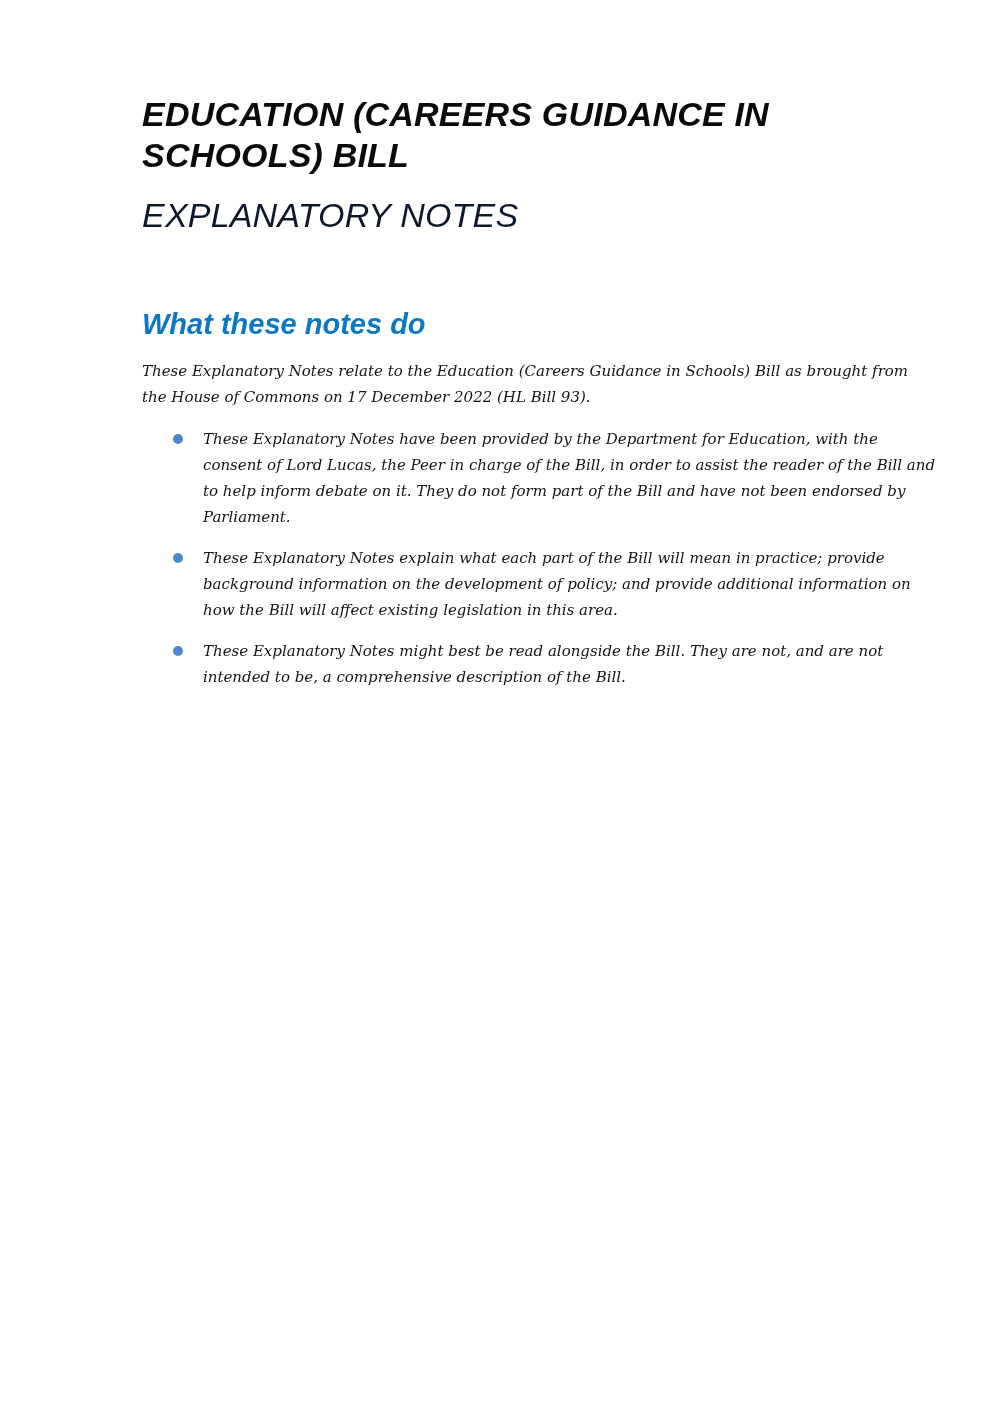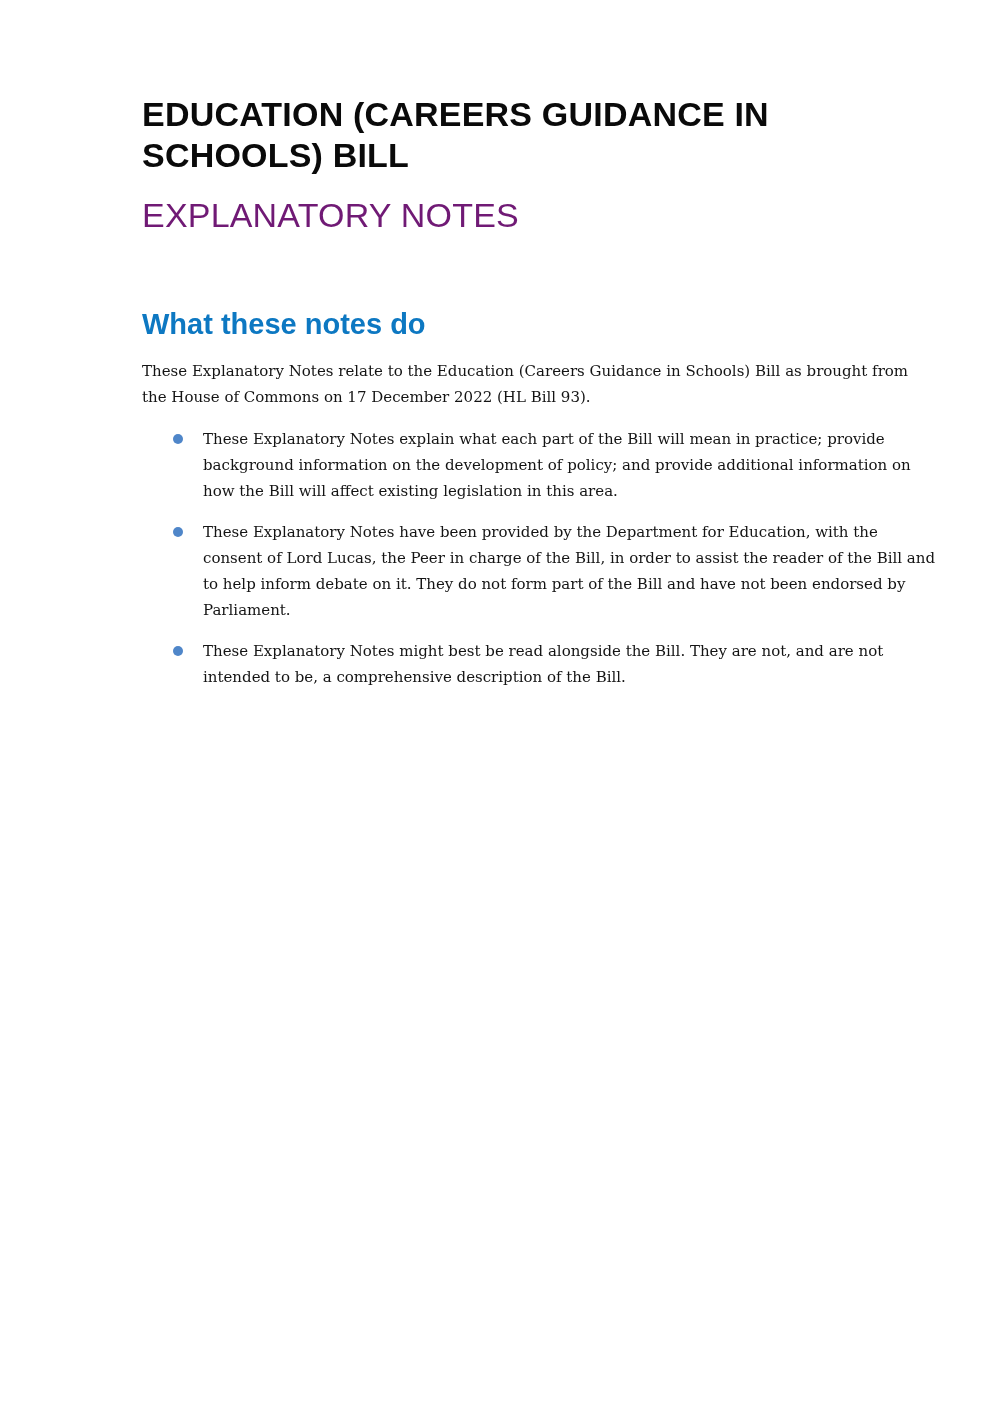--- a/index.html
+++ b/index.html
@@ -8,40 +8,41 @@
     background: #ffffff;
   }
   .page {
     position: relative;
     width: 991px;
     height: 1152px;
     background: #ffffff;
     overflow: hidden;
     font-family: "Liberation Sans", sans-serif;
     color: #000000;
+    font-style: italic;
   }
   .doc-title {
     margin: 94px 0 0 142px;
     width: 740px;
     font-family: "Liberation Sans", sans-serif;
     font-size: 34px;
     line-height: 41px;
     font-weight: 700;
     letter-spacing: 0.2px;
     white-space: pre-line;
     color: #0a0a0a;
   }
   .doc-subtitle {
     margin: 19px 0 0 142px;
     font-family: "Liberation Sans", sans-serif;
     font-size: 34px;
     line-height: 41px;
     font-weight: 400;
     letter-spacing: 0.2px;
-    color: #701a75;
+    color: #0f172a;
   }
   .section-heading {
     margin: 71px 12px 0 142px;
     font-family: "Liberation Sans", sans-serif;
     font-size: 29px;
     line-height: 34px;
     font-weight: 700;
     color: var(--heading-blue, #0d78c2);
   }
   .body-text {
@@ -100,30 +101,30 @@
   <div class="doc-subtitle">EXPLANATORY NOTES</div>
 
   <h2 class="section-heading">What these notes do</h2>
 
   <p class="body-text intro-paragraph">These Explanatory Notes relate to the Education (Careers Guidance in Schools) Bill as brought from
 the House of Commons on 17 December 2022 (HL Bill 93).</p>
 
   <ul class="bullet-list">
     <li>
       <span class="bullet-dot"></span>
-      <span class="body-text">These Explanatory Notes explain what each part of the Bill will mean in practice; provide
-background information on the development of policy; and provide additional information on
-how the Bill will affect existing legislation in this area.</span>
-    </li>
-    <li>
-      <span class="bullet-dot"></span>
       <span class="body-text">These Explanatory Notes have been provided by the Department for Education, with the
 consent of Lord Lucas, the Peer in charge of the Bill, in order to assist the reader of the Bill and
 to help inform debate on it. They do not form part of the Bill and have not been endorsed by
 Parliament.</span>
+    </li>
+    <li>
+      <span class="bullet-dot"></span>
+      <span class="body-text">These Explanatory Notes explain what each part of the Bill will mean in practice; provide
+background information on the development of policy; and provide additional information on
+how the Bill will affect existing legislation in this area.</span>
     </li>
     <li>
       <span class="bullet-dot"></span>
       <span class="body-text">These Explanatory Notes might best be read alongside the Bill. They are not, and are not
 intended to be, a comprehensive description of the Bill.</span>
     </li>
   </ul>
 
   <div class="page-footer">
     <span>HL Bill 93–EN</span>

